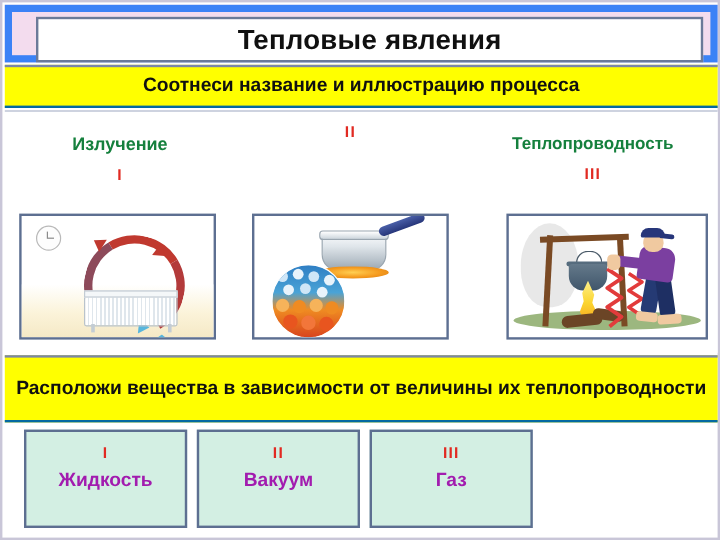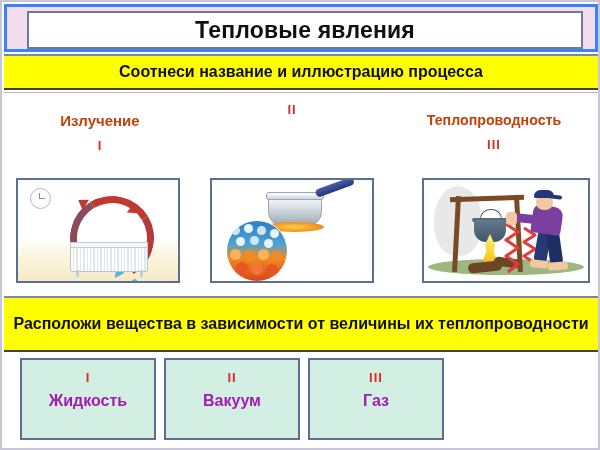--- a/index.html
+++ b/index.html
@@ -10,37 +10,37 @@
   }
   .slide{
     position:relative;width:600px;height:450px;box-sizing:border-box;
     border:2px solid #c9c6d8;background:#ffffff;
   }
 
   
   .title-band{
     position:absolute;left:2px;top:2px;width:594px;height:48px;
     background:#f3dcee;box-sizing:border-box;
-    border:3px solid #3b82f6;
+    border:6px solid #3b82f6;
   }
   .title-inner{
     position:absolute;left:20px;top:4px;width:556px;height:38px;
     background:#ffffff;box-sizing:border-box;
     border:2px solid #6b7a99;
     display:flex;align-items:center;justify-content:center;
   }
   .title-text{
     font-size:23px;font-weight:bold;color:#101010;letter-spacing:.2px;
     white-space:nowrap;
   }
 
   
   .band{
     position:absolute;left:2px;box-sizing:border-box;
-    background:#ffff00;border-top:2px solid #7b86a8;border-bottom:2px solid #404040;
+    background:#ffff00;border-top:2px solid #7b86a8;border-bottom:2px solid #0369a1;
     width:594px;display:flex;align-items:center;justify-content:center;
     text-align:center;
   }
   .band .band-text{
     font-size:16px;font-weight:bold;color:#101010;line-height:1.18;
     padding:0 8px;
   }
   #band1{top:52px;height:36px;}
   #band2{top:294px;height:56px;}
 
@@ -51,21 +51,21 @@
     border-top:1px solid #aeb6cc;
   }
 
   .cols{position:absolute;left:0;top:0;width:594px;height:202px;}
   .col{position:absolute;top:0;text-align:center;}
   #col0{left:6px;width:180px;}
   #col1{left:198px;width:180px;}
   #col2{left:392px;width:196px;}
 
   .col-title{
-    font-size:15px;font-weight:bold;color:#c2410c;white-space:nowrap;
+    font-size:15px;font-weight:bold;color:#15803d;white-space:nowrap;
     margin-top:19px;
   }
   #col2 .col-title{font-size:14.2px;}
   .col-num{
     font-size:13px;font-weight:bold;color:#e12a22;margin-top:9px;letter-spacing:1px;
   }
 
   .pic{
     position:absolute;box-sizing:border-box;
     border:2px solid #5d6f91;background:#ffffff;overflow:hidden;

